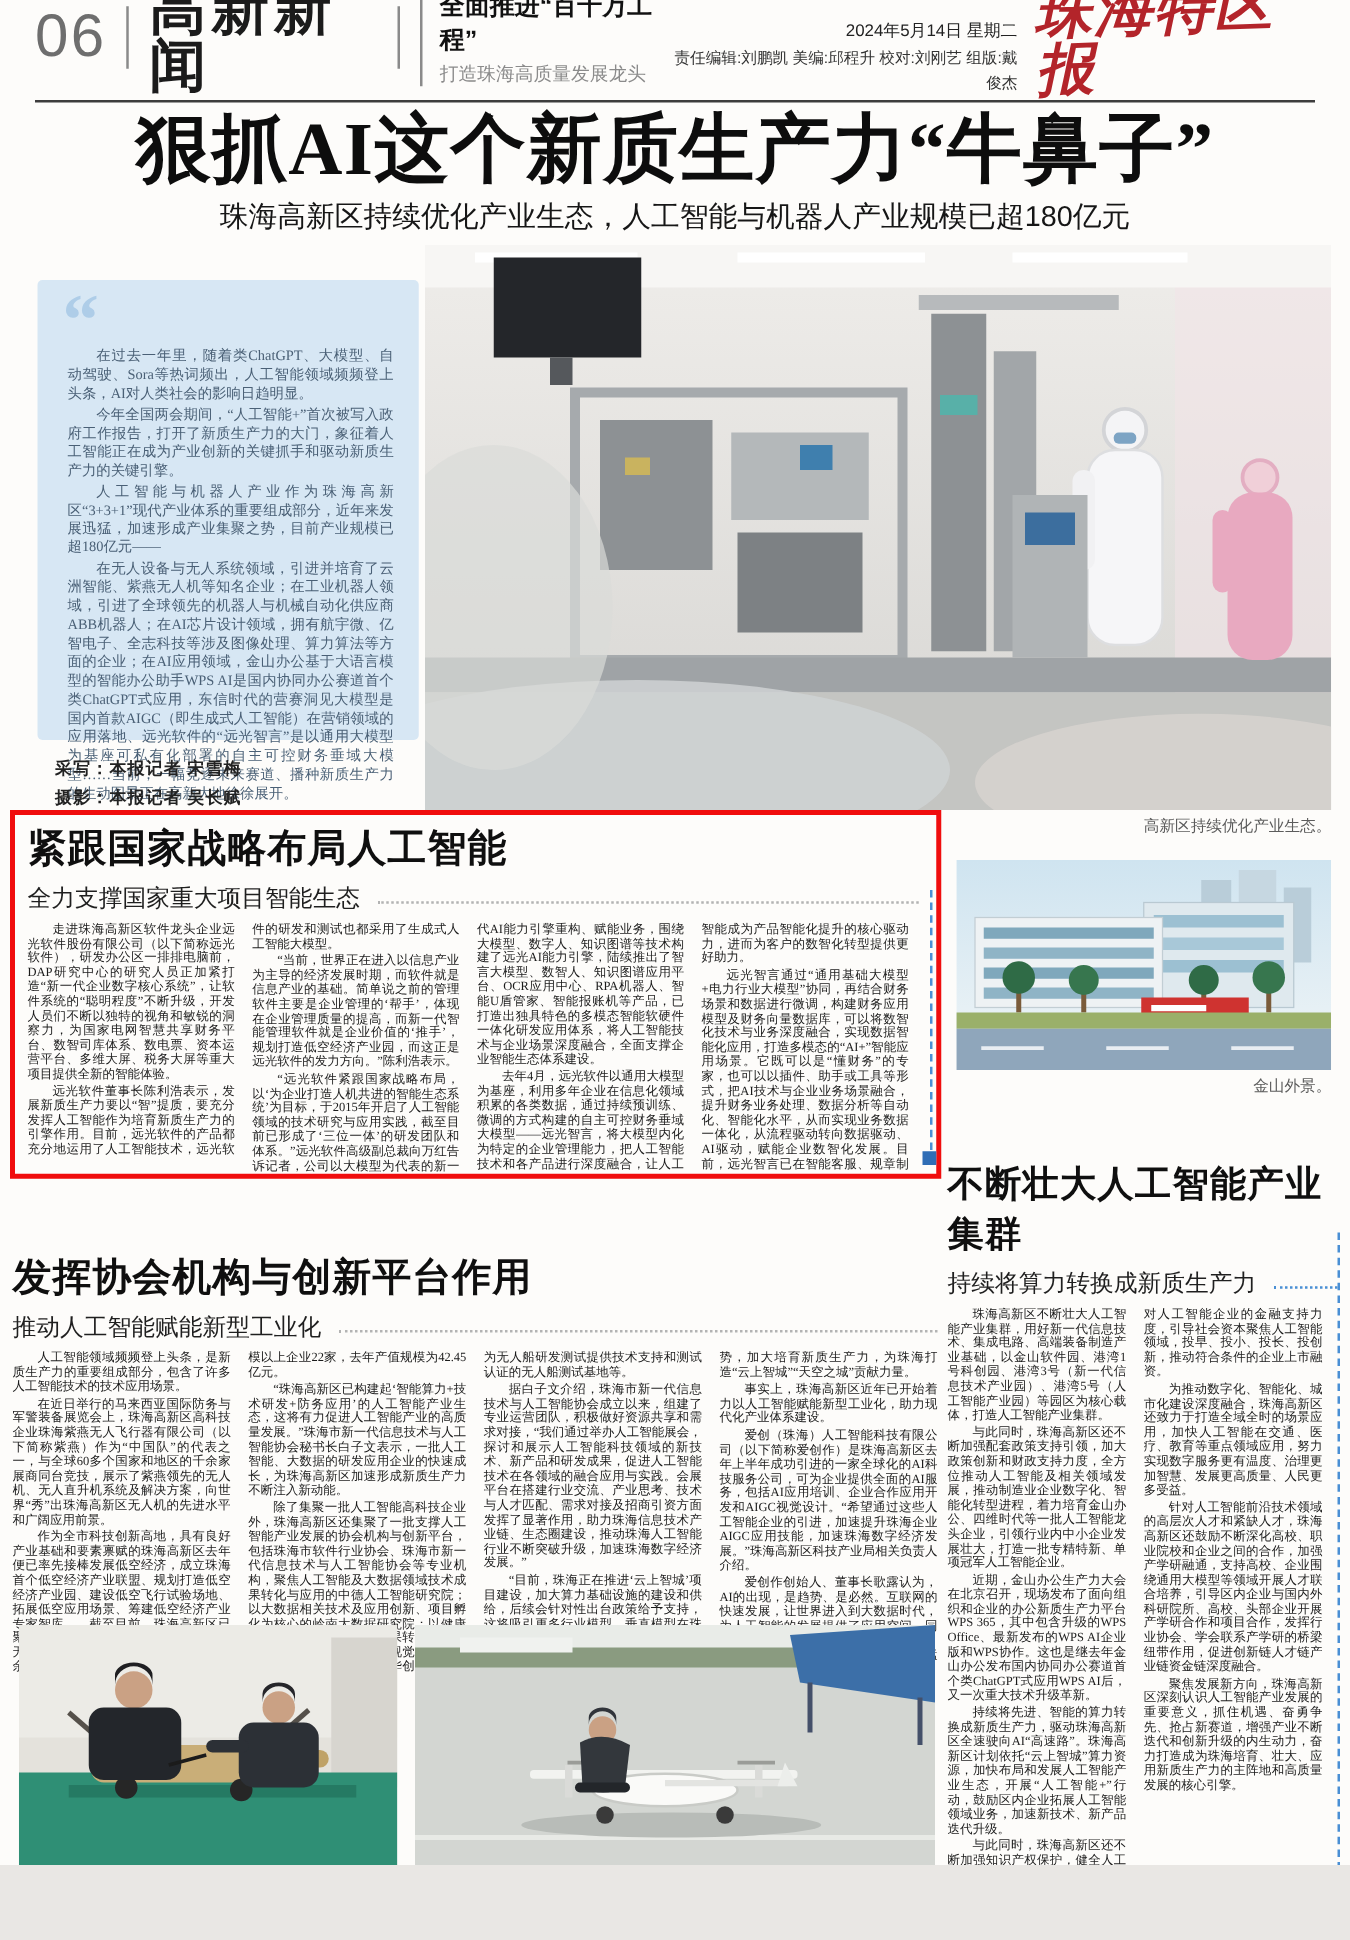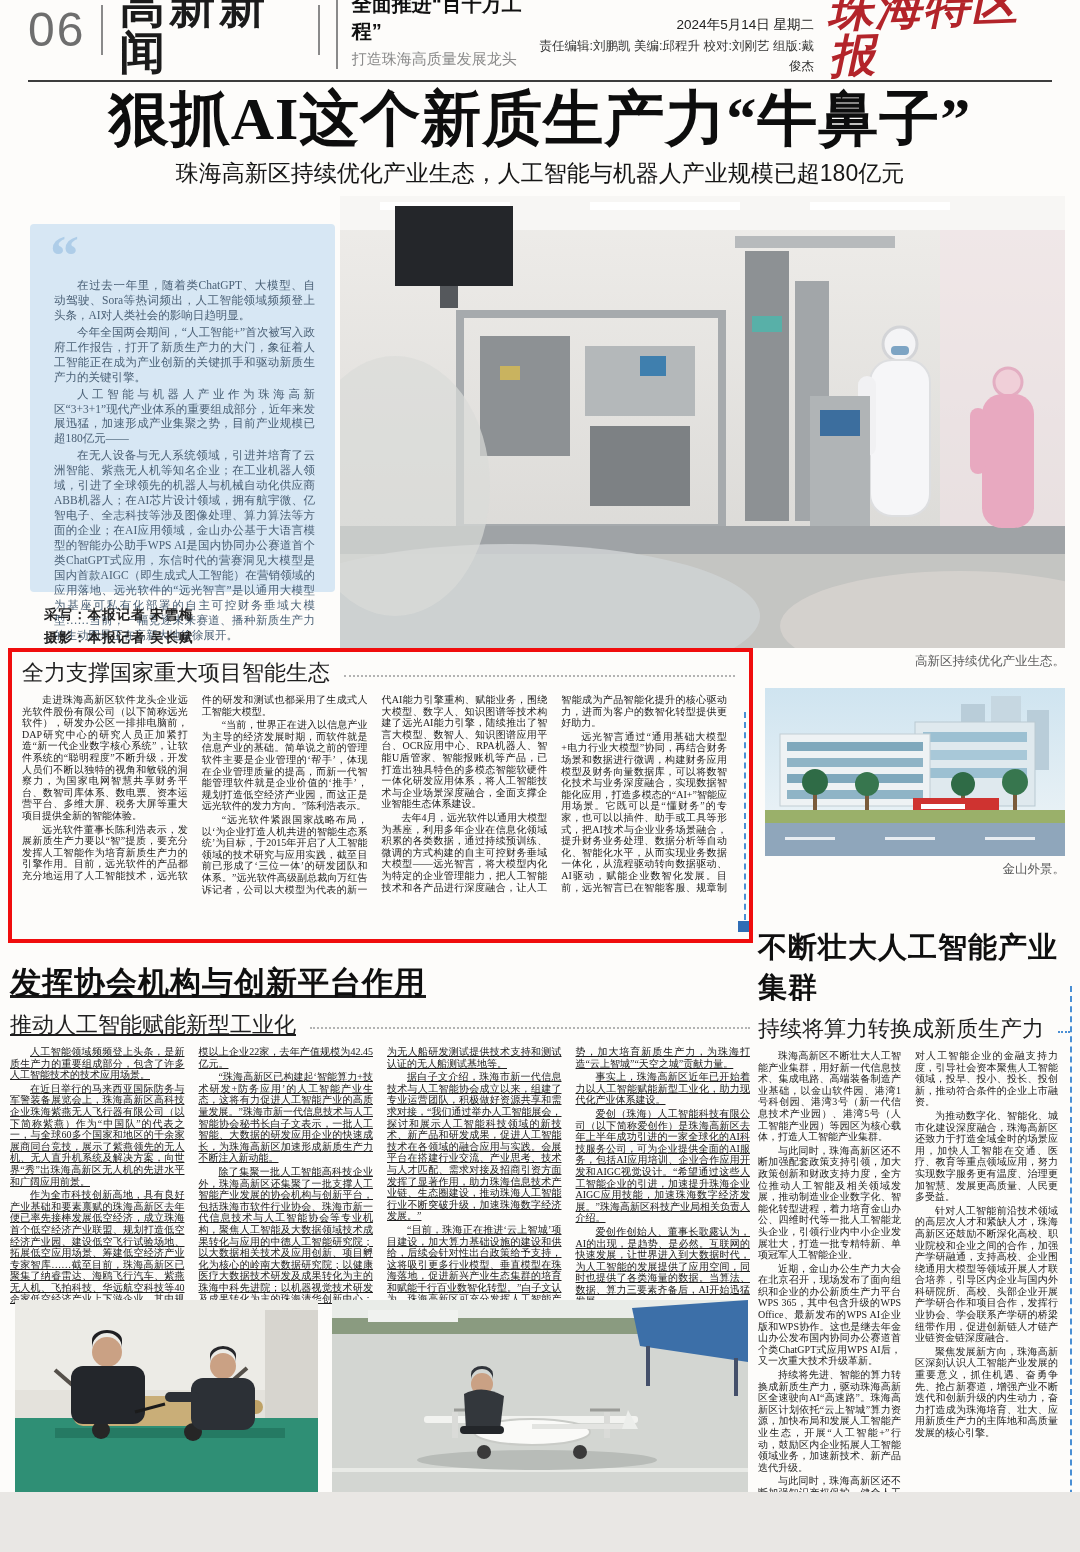--- a/index.html
+++ b/index.html
@@ -53,35 +53,35 @@
   .photo-mid{left:332px;top:1300px;width:416px;height:212px;overflow:hidden;}
   .cap-left{left:15px;top:1518px;width:303px;text-align:center;font-size:12.5px;color:#5c5c5c;
             font-family:"Liberation Serif",serif;}
   .cap-mid{left:332px;top:1518px;width:366px;text-align:right;font-size:12.5px;color:#5c5c5c;
            font-family:"Liberation Serif",serif;}
   svg{display:block;}
 
   
   .art-title{font-family:"Liberation Serif","DejaVu Serif",serif;font-size:31px;font-weight:800;
              color:#0f0f0f;margin:0 0 6px 0;letter-spacing:1px;}
-  .art-sub{display:flex;align-items:center;font-size:22px;color:#1f1f1f;margin-bottom:6px;}
+  .art-sub{display:flex;align-items:center;font-size:19px;color:#1f1f1f;margin-bottom:6px;}
   .leader{flex:1;border-bottom:2px dotted #b3b3b3;margin-left:14px;transform:translateY(3px);}
   .leader.blue{border-bottom:2px dotted #4a8fd4;}
   .cols{column-gap:14px;overflow:hidden;column-fill:auto;}
   .cols p{font-family:"Liberation Serif","DejaVu Serif",serif;font-size:10px;line-height:11.6px;
           text-align:justify;text-indent:2em;margin:0 0 2px 0;color:#1b1b1b;}
 
   .red-box{left:8px;top:648px;width:745px;height:295px;border:4px solid #f00d0d;background:#fdfcfa;
            box-sizing:border-box;padding:6px 14px 6px 10px;}
   .red-box .cols{column-count:4;height:206px;margin-right:8px;}
   .rail{position:absolute;border-left:2px dashed #4a8fd4;}
   .rail .sq{position:absolute;bottom:-2px;left:-8px;width:11px;height:11px;background:#2f6db5;}
   .rail-art1{right:3px;top:60px;height:218px;}
 
-  .art2{left:10px;top:962px;width:740px;text-decoration:underline;}
+  .art2{left:10px;top:1001px;width:740px;}
   .art2 .cols{column-count:4;height:280px;}
 
   .art3{left:758px;top:900px;width:312px;}
   .art3 .cols{column-count:2;height:560px;width:300px;}
   .rail-art3{right:-2px;top:86px;height:560px;}
 </style>
 </head>
 <body>
 
 <div class="page">
@@ -162,20 +162,21 @@
       <circle cx="668" cy="186" r="14" fill="#f0cfd8" stroke="#e3aec2" stroke-width="3"></circle>
       <rect x="642" y="198" width="52" height="134" rx="20" fill="#e8a9c0"></rect>
       <rect x="630" y="212" width="16" height="66" rx="8" fill="#e8a9c0"></rect>
       <rect x="470" y="200" width="60" height="130" fill="#b0b4b6"></rect>
       <rect x="480" y="214" width="40" height="26" fill="#3c6e9e"></rect>
     </svg>
   </figure>
   <figcaption class="abs main-photo-caption">高新区持续优化产业生态。</figcaption>
 
   <section class="abs red-box">
+    <h3 class="art-title">紧跟国家战略布局人工智能</h3>
     <div class="art-sub">
       <span>全力支撑国家重大项目智能生态</span>
       <span class="leader"></span>
     </div>
     <div class="cols">
       <p>走进珠海高新区软件龙头企业远光软件股份有限公司（以下简称远光软件），研发办公区一排排电脑前，DAP研究中心的研究人员正加紧打造“新一代企业数字核心系统”，让软件系统的“聪明程度”不断升级，开发人员们不断以独特的视角和敏锐的洞察力，为国家电网智慧共享财务平台、数智司库体系、数电票、资本运营平台、多维大屏、税务大屏等重大项目提供全新的智能体验。</p>
       <p>远光软件董事长陈利浩表示，发展新质生产力要以“智”提质，要充分发挥人工智能作为培育新质生产力的引擎作用。目前，远光软件的产品都充分地运用了人工智能技术，远光软件的研发和测试也都采用了生成式人工智能大模型。</p>
       <p>“当前，世界正在进入以信息产业为主导的经济发展时期，而软件就是信息产业的基础。简单说之前的管理软件主要是企业管理的‘帮手’，体现在企业管理质量的提高，而新一代智能管理软件就是企业价值的‘推手’，规划打造低空经济产业园，而这正是远光软件的发力方向。”陈利浩表示。</p>
       <p>“远光软件紧跟国家战略布局，以‘为企业打造人机共进的智能生态系统’为目标，于2015年开启了人工智能领域的技术研究与应用实践，截至目前已形成了‘三位一体’的研发团队和体系。”远光软件高级副总裁向万红告诉记者，公司以大模型为代表的新一代AI能力引擎重构、赋能业务，围绕大模型、数字人、知识图谱等技术构建了远光AI能力引擎，陆续推出了智言大模型、数智人、知识图谱应用平台、OCR应用中心、RPA机器人、智能U盾管家、智能报账机等产品，已打造出独具特色的多模态智能软硬件一体化研发应用体系，将人工智能技术与企业场景深度融合，全面支撑企业智能生态体系建设。</p>
       <p>去年4月，远光软件以通用大模型为基座，利用多年企业在信息化领域积累的各类数据，通过持续预训练、微调的方式构建的自主可控财务垂域大模型——远光智言，将大模型内化为特定的企业管理能力，把人工智能技术和各产品进行深度融合，让人工智能成为产品智能化提升的核心驱动力，进而为客户的数智化转型提供更好助力。</p>

